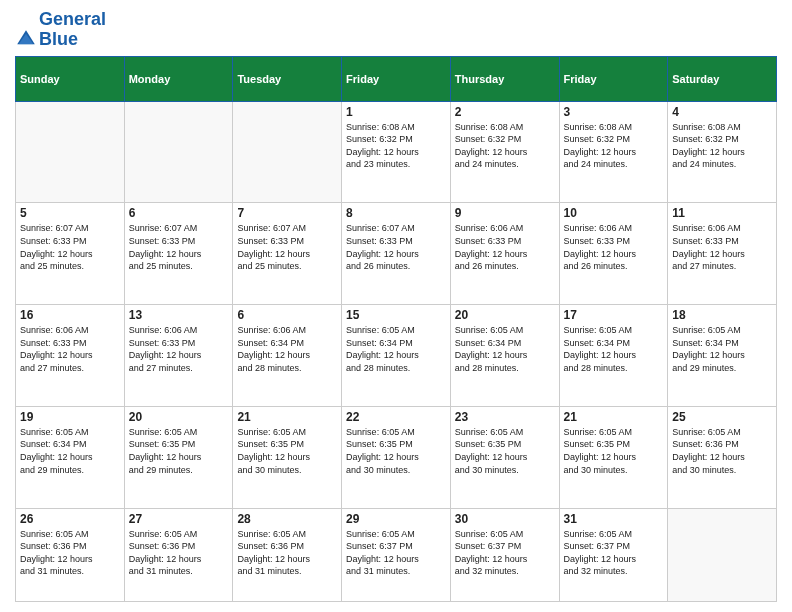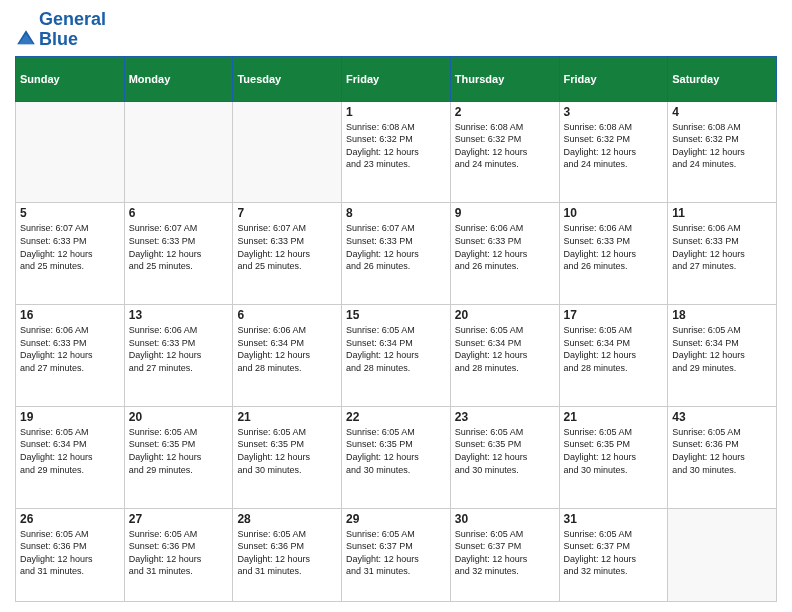--- a/index.html
+++ b/index.html
@@ -304,21 +304,21 @@
             <div class="cell-text">and 30 minutes.</div>
           </td>
           <td>
             <div class="day-num">21</div>
             <div class="cell-text">Sunrise: 6:05 AM</div>
             <div class="cell-text">Sunset: 6:35 PM</div>
             <div class="cell-text">Daylight: 12 hours</div>
             <div class="cell-text">and 30 minutes.</div>
           </td>
           <td>
-            <div class="day-num">43</div>
+            <div class="day-num">25</div>
             <div class="cell-text">Sunrise: 6:05 AM</div>
             <div class="cell-text">Sunset: 6:36 PM</div>
             <div class="cell-text">Daylight: 12 hours</div>
             <div class="cell-text">and 30 minutes.</div>
           </td>
         </tr>
         <tr class="last-row">
           <td>
             <div class="day-num">26</div>
             <div class="cell-text">Sunrise: 6:05 AM</div>

